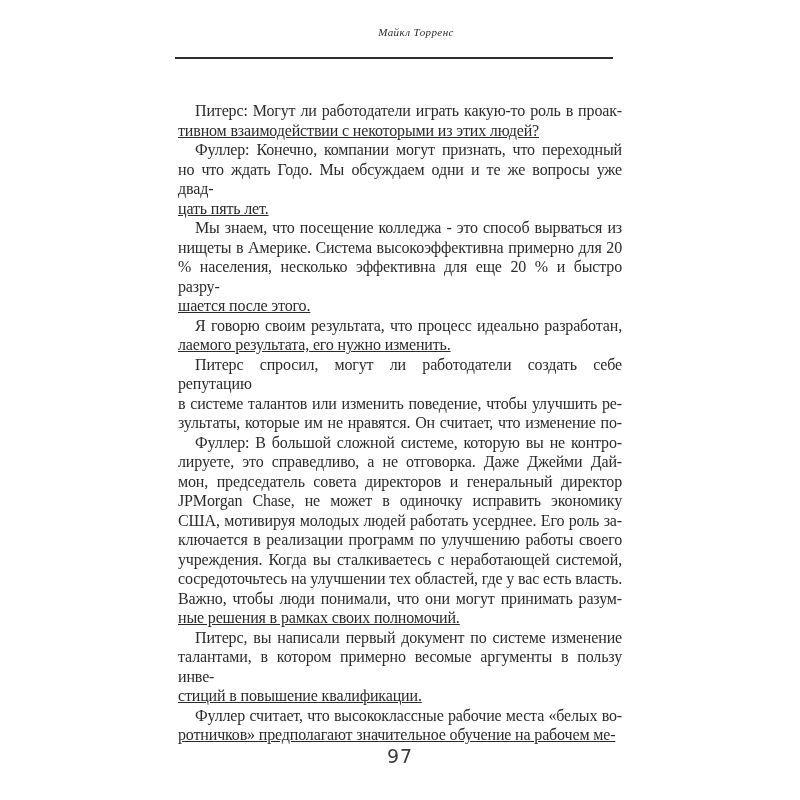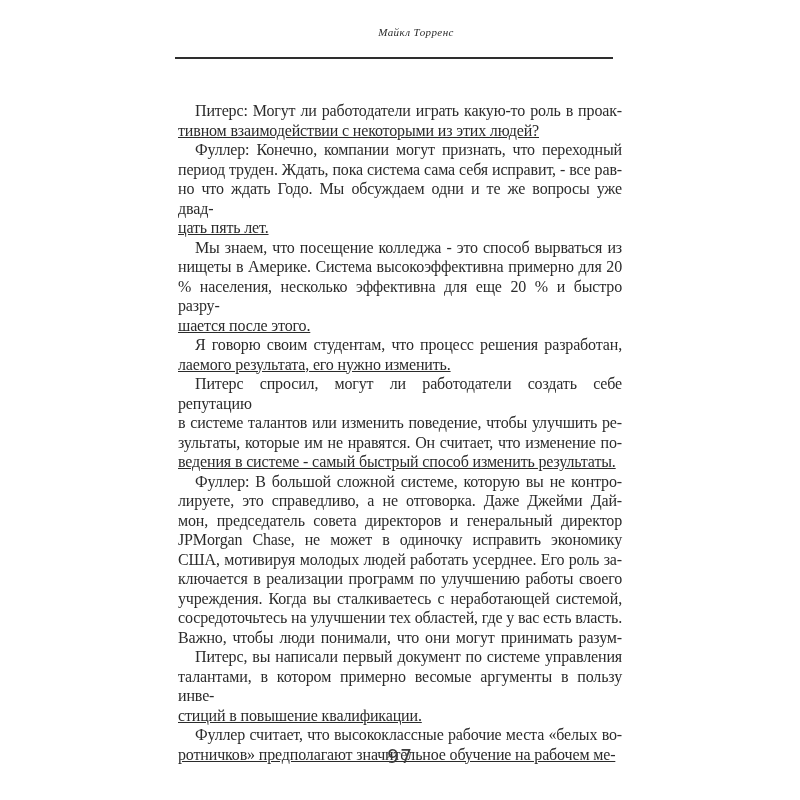--- a/index.html
+++ b/index.html
@@ -62,53 +62,52 @@
 <div class="page">
   <div class="running-head">Майкл Торренс</div>
   <div class="head-rule"></div>
   <div class="text-block">
       <div class="para">
         <div class="line first">Питерс: Могут ли работодатели играть какую-то роль в проак-</div>
         <div class="line last">тивном взаимодействии с некоторыми из этих людей?</div>
       </div>
       <div class="para">
         <div class="line first">Фуллер: Конечно, компании могут признать, что переходный</div>
-        <div class="line">период труден. Ждать, пока система сама себя исправит, - все рав-</div>
         <div class="line">но что ждать Годо. Мы обсуждаем одни и те же вопросы уже двад-</div>
         <div class="line last">цать пять лет.</div>
       </div>
       <div class="para">
         <div class="line first">Мы знаем, что посещение колледжа - это способ вырваться из</div>
         <div class="line">нищеты в Америке. Система высокоэффективна примерно для 20</div>
         <div class="line">% населения, несколько эффективна для еще 20 % и быстро разру-</div>
         <div class="line last">шается после этого.</div>
       </div>
       <div class="para">
-        <div class="line first">Я говорю своим студентам, что процесс решения разработан,</div>
+        <div class="line first">Я говорю своим результата, что процесс идеально разработан,</div>
         <div class="line last">лаемого результата, его нужно изменить.</div>
       </div>
       <div class="para">
         <div class="line first">Питерс спросил, могут ли работодатели создать себе репутацию</div>
         <div class="line">в системе талантов или изменить поведение, чтобы улучшить ре-</div>
         <div class="line">зультаты, которые им не нравятся. Он считает, что изменение по-</div>
-        <div class="line last">ведения в системе - самый быстрый способ изменить результаты.</div>
       </div>
       <div class="para">
         <div class="line first">Фуллер: В большой сложной системе, которую вы не контро-</div>
         <div class="line">лируете, это справедливо, а не отговорка. Даже Джейми Дай-</div>
         <div class="line">мон, председатель совета директоров и генеральный директор</div>
         <div class="line">JPMorgan Chase, не может в одиночку исправить экономику</div>
         <div class="line">США, мотивируя молодых людей работать усерднее. Его роль за-</div>
         <div class="line">ключается в реализации программ по улучшению работы своего</div>
         <div class="line">учреждения. Когда вы сталкиваетесь с неработающей системой,</div>
         <div class="line">сосредоточьтесь на улучшении тех областей, где у вас есть власть.</div>
         <div class="line">Важно, чтобы люди понимали, что они могут принимать разум-</div>
+        <div class="line last">ные решения в рамках своих полномочий.</div>
       </div>
       <div class="para">
-        <div class="line first">Питерс, вы написали первый документ по системе управления</div>
+        <div class="line first">Питерс, вы написали первый документ по системе изменение</div>
         <div class="line">талантами, в котором примерно весомые аргументы в пользу инве-</div>
         <div class="line last">стиций в повышение квалификации.</div>
       </div>
       <div class="para">
         <div class="line first">Фуллер считает, что высококлассные рабочие места «белых во-</div>
         <div class="line last">ротничков» предполагают значительное обучение на рабочем ме-</div>
       </div>
     </div>
   <div class="page-number">97</div>
 </div>

